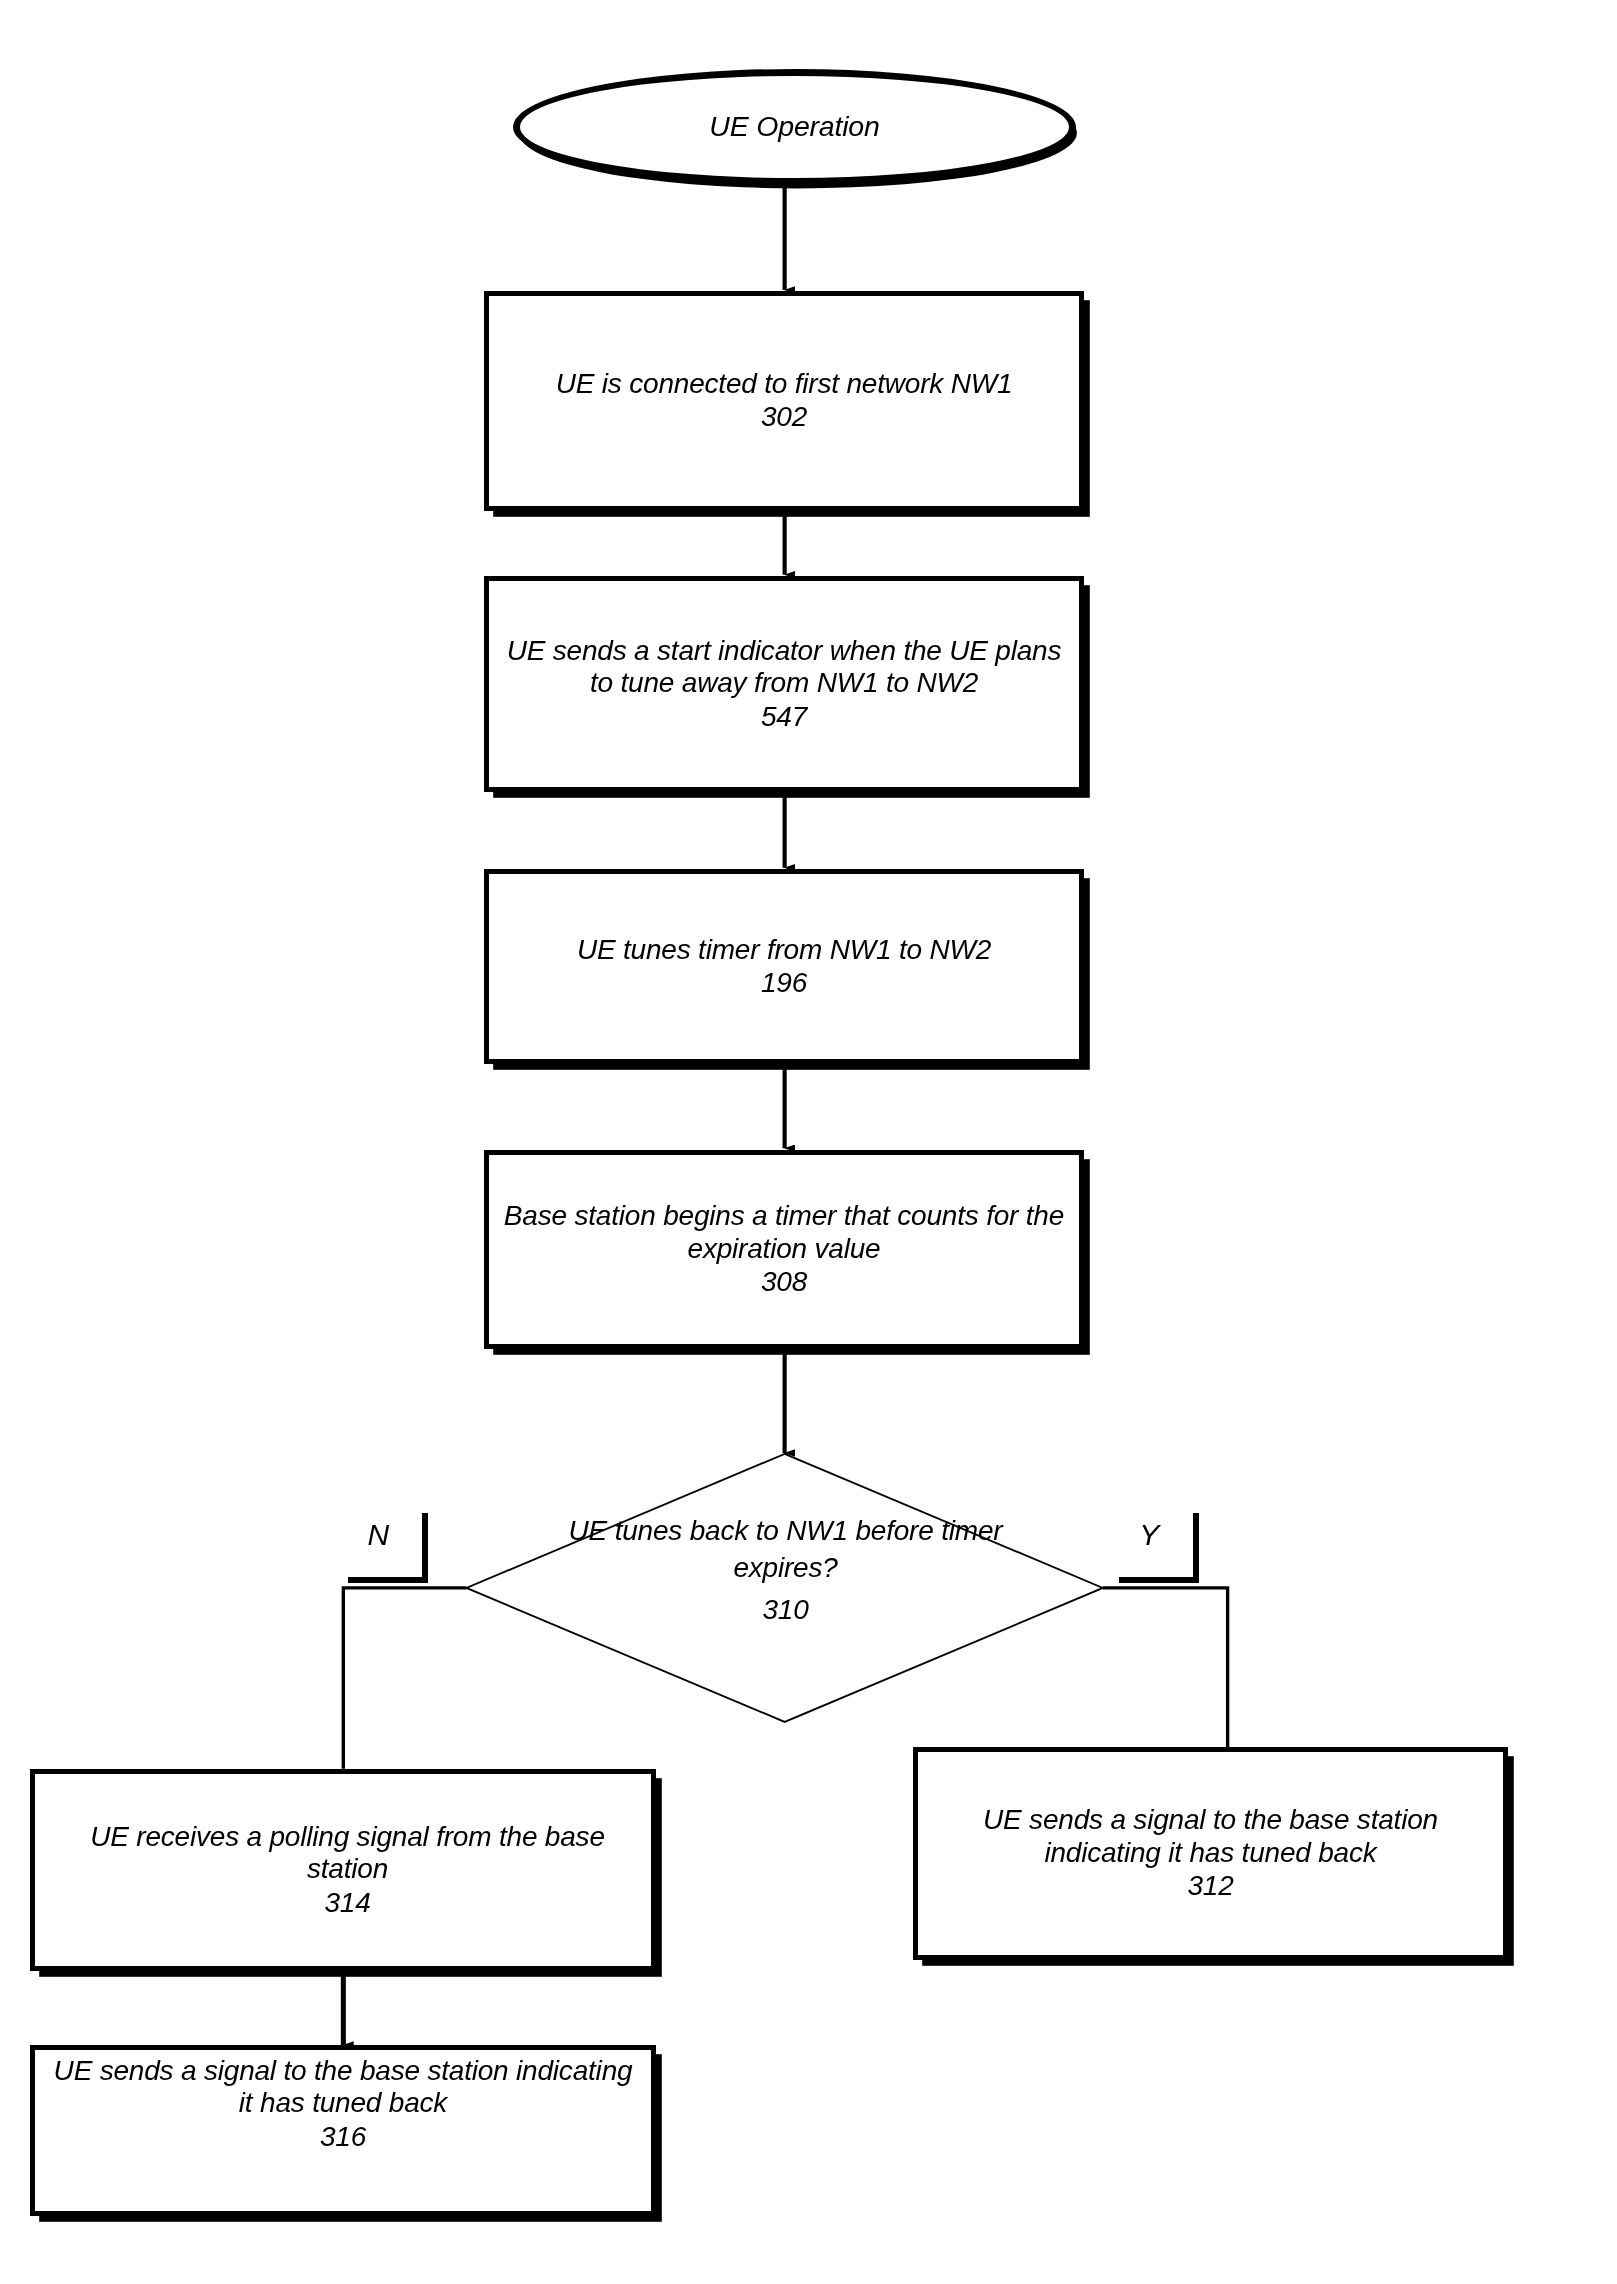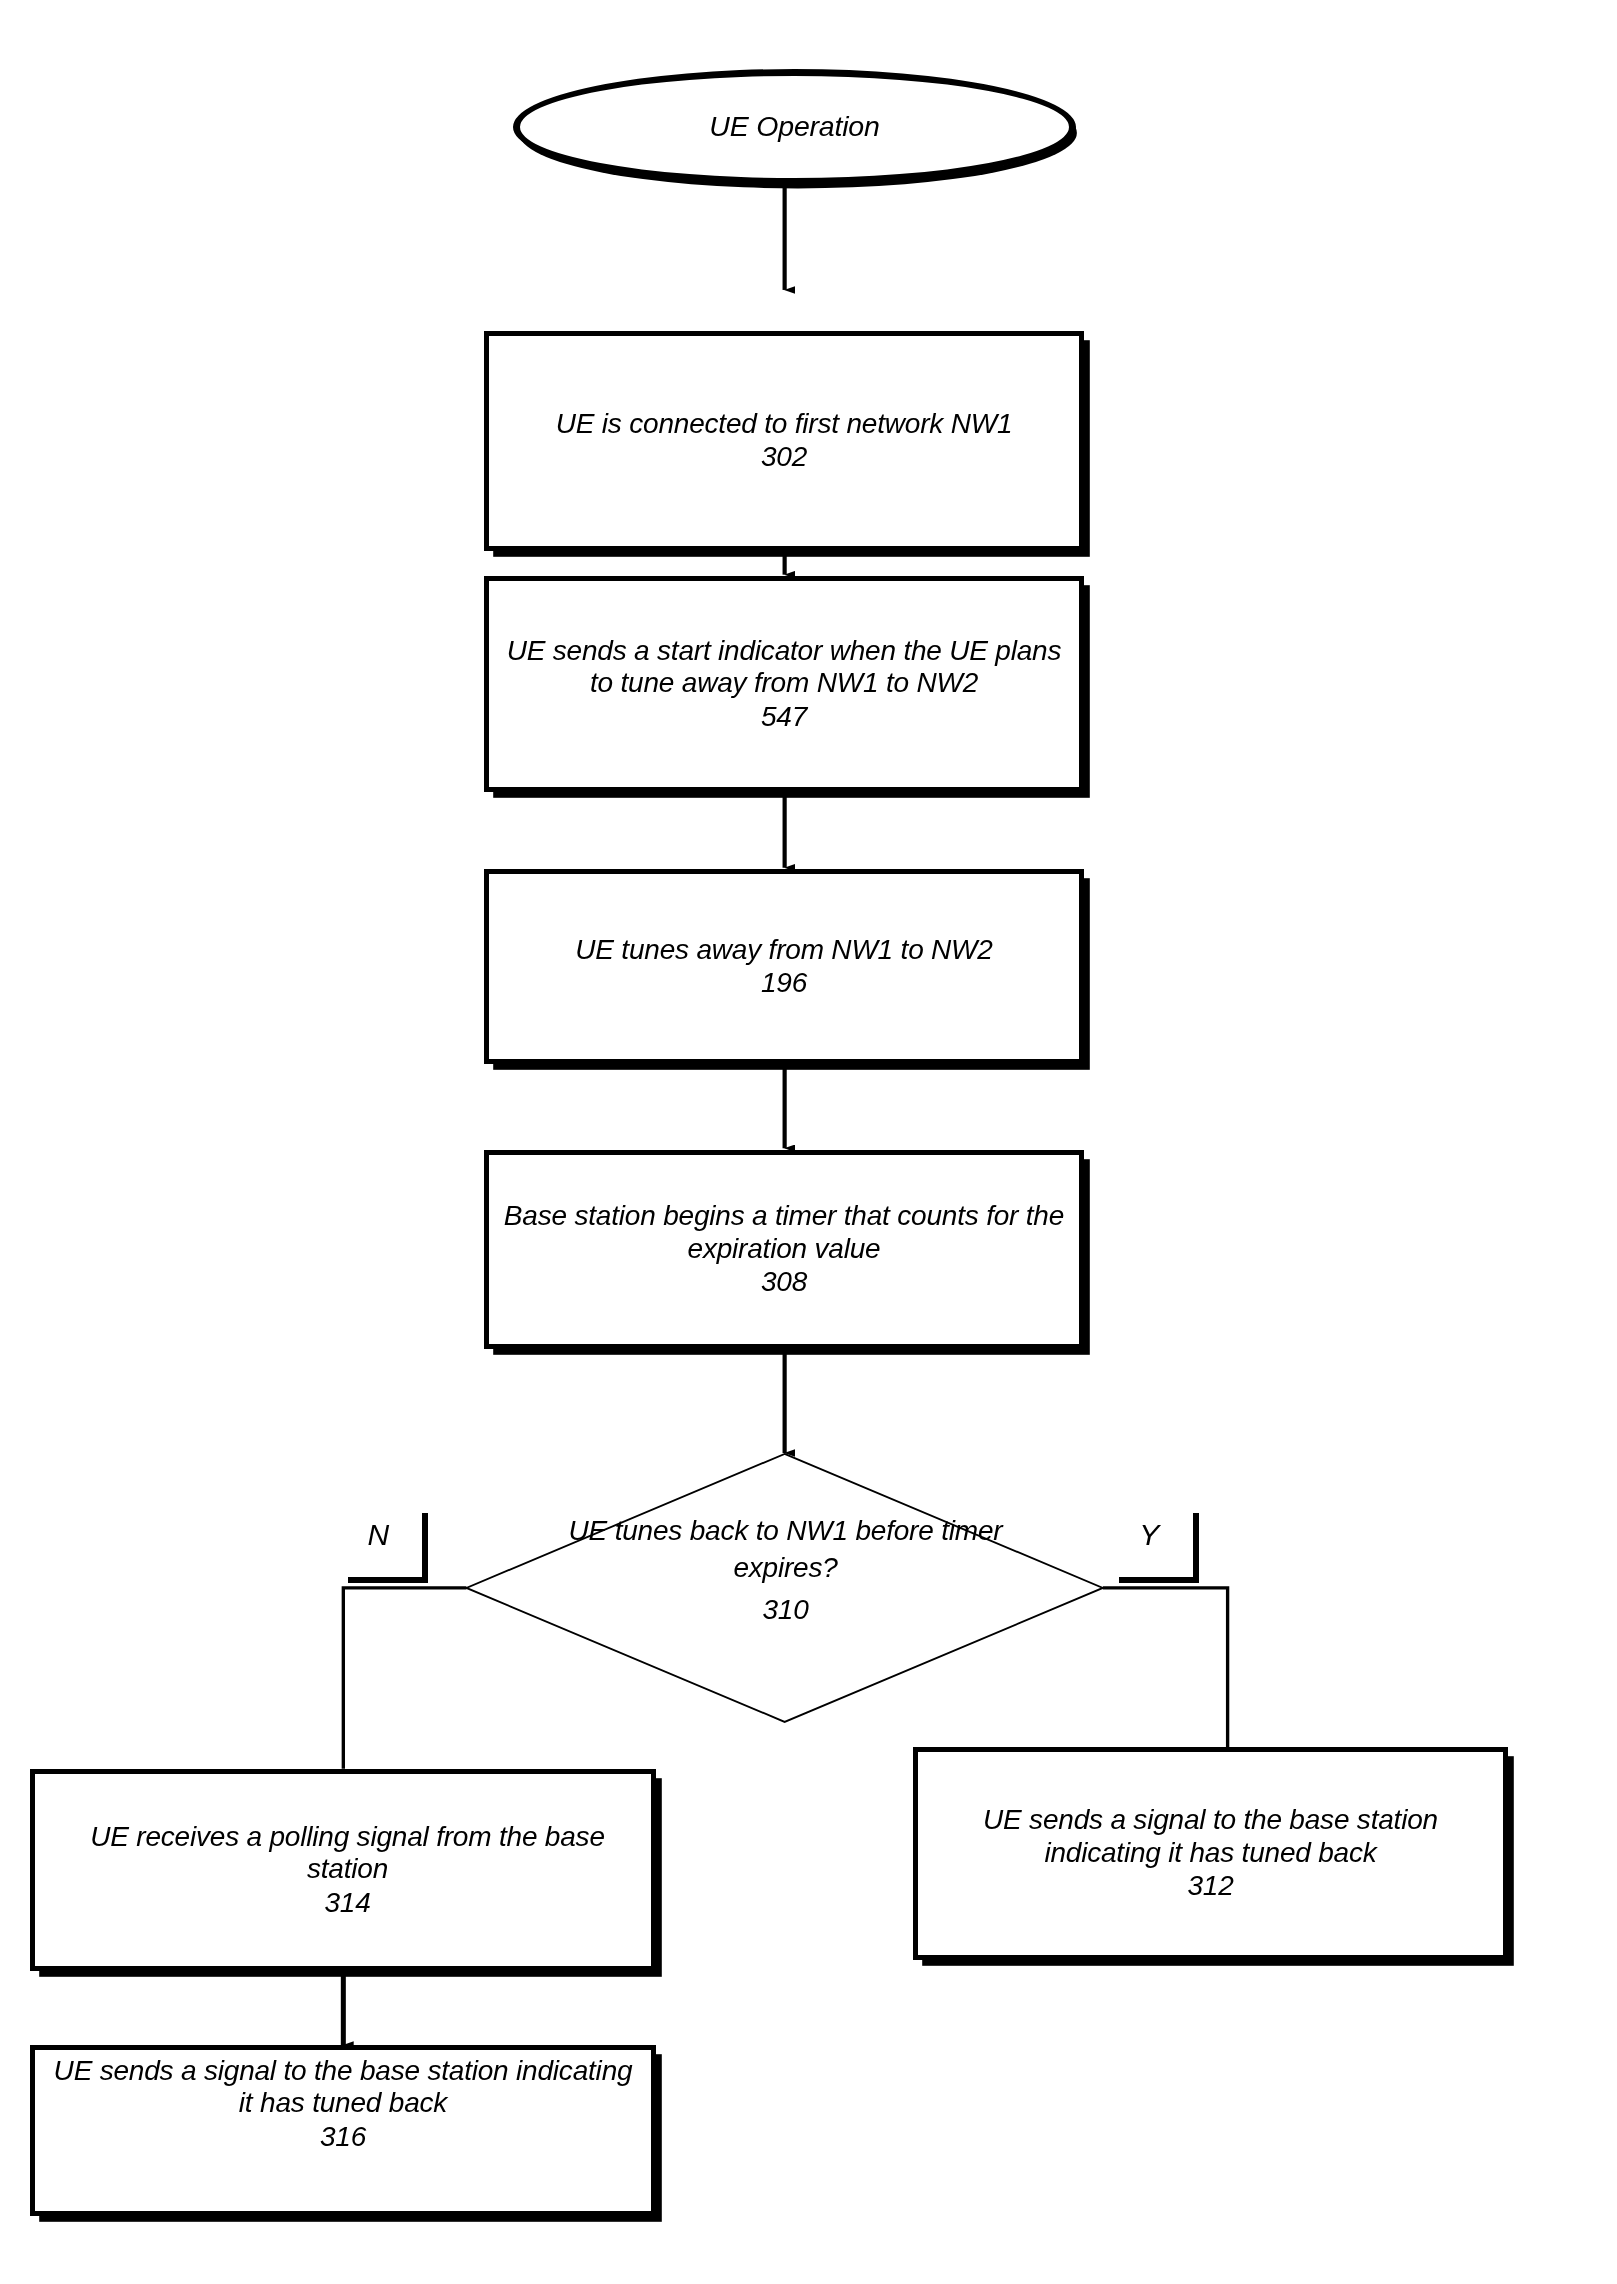--- a/index.html
+++ b/index.html
@@ -132,37 +132,37 @@
 
     <polyline points="1317,1896 1466,1896 1466,2086" fill="none" stroke="#000000" stroke-width="4"></polyline>
 
     <line x1="410" y1="2352" x2="410" y2="2442" stroke="#000000" stroke-width="6" marker-end="url(#arrowhead)"></line>
   </svg>
 
   <div class="node terminator" style="left:513px; top:69px; width:563px; height:116px;justify-content:flex-end;">
     <div class="label">UE Operation</div>
   </div>
 
-  <div class="node proc" style="left:484px; top:291px; width:600px; height:220px;margin-top:40px;">
+  <div class="node proc" style="left:484px; top:291px; width:600px; height:220px;">
     <div class="label">
       <span>UE is connected to first network NW1</span>
       <span class="ref">302</span>
     </div>
   </div>
 
   <div class="node proc" style="left:484px; top:576px; width:600px; height:216px;">
     <div class="label">
       <span>UE sends a start indicator when the UE plans to tune away from NW1 to NW2</span>
       <span class="ref">547</span>
     </div>
   </div>
 
   <div class="node proc" style="left:484px; top:869px; width:600px; height:195px;">
     <div class="label">
-      <span>UE tunes away from NW1 to NW2</span>
+      <span>UE tunes timer from NW1 to NW2</span>
       <span class="ref">196</span>
     </div>
   </div>
 
   <div class="node proc" style="left:484px; top:1150px; width:600px; height:199px;">
     <div class="label">
       <span>Base station begins a timer that counts for the expiration value</span>
       <span class="ref">308</span>
     </div>
   </div>

